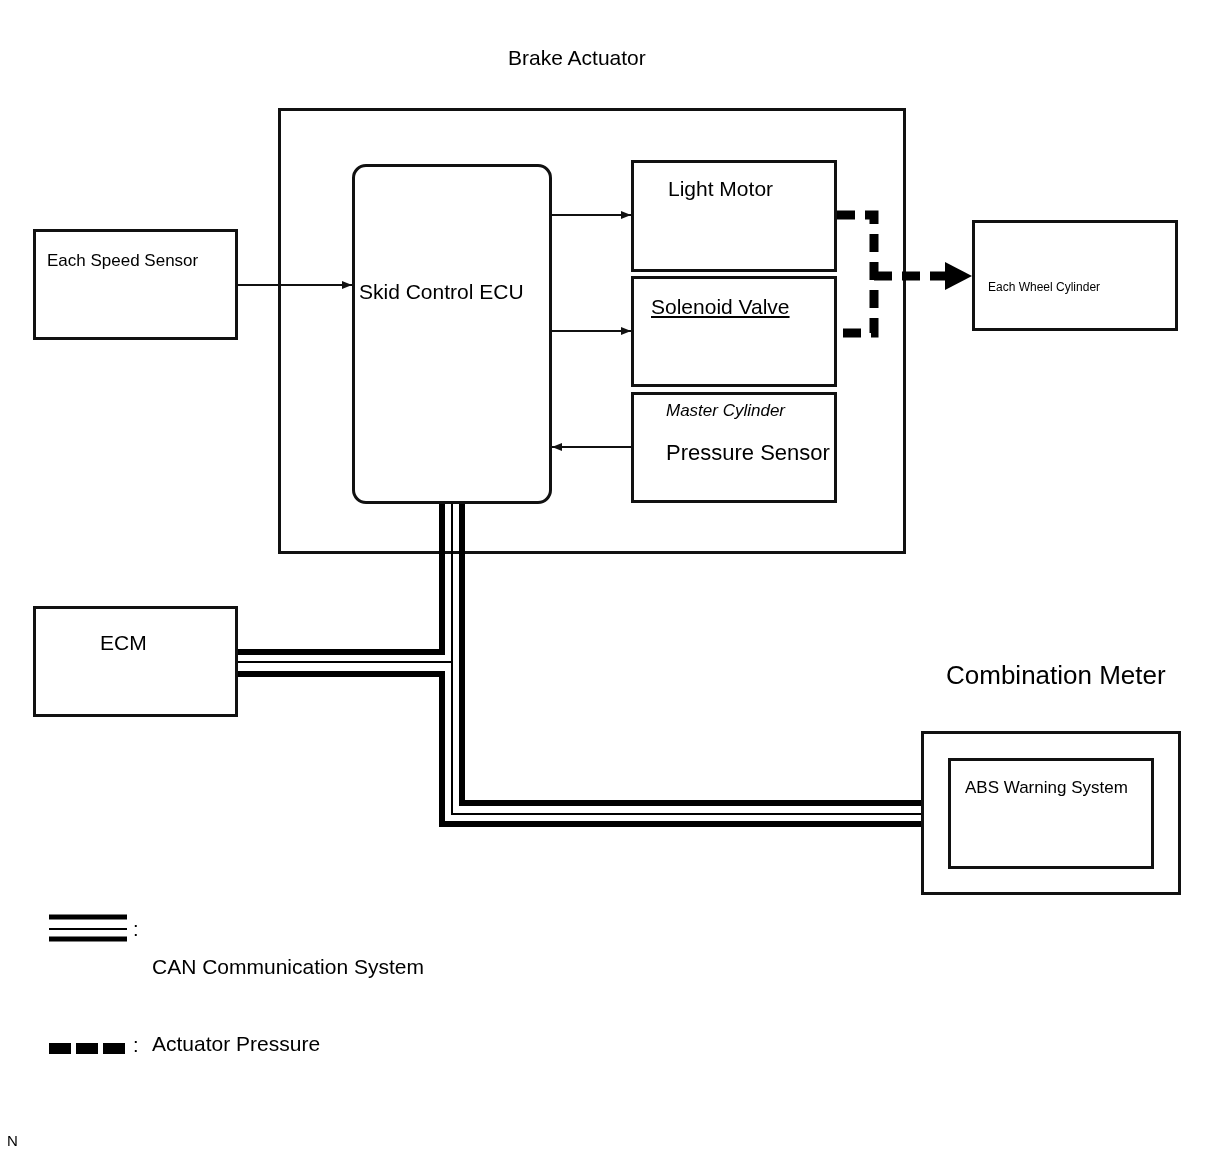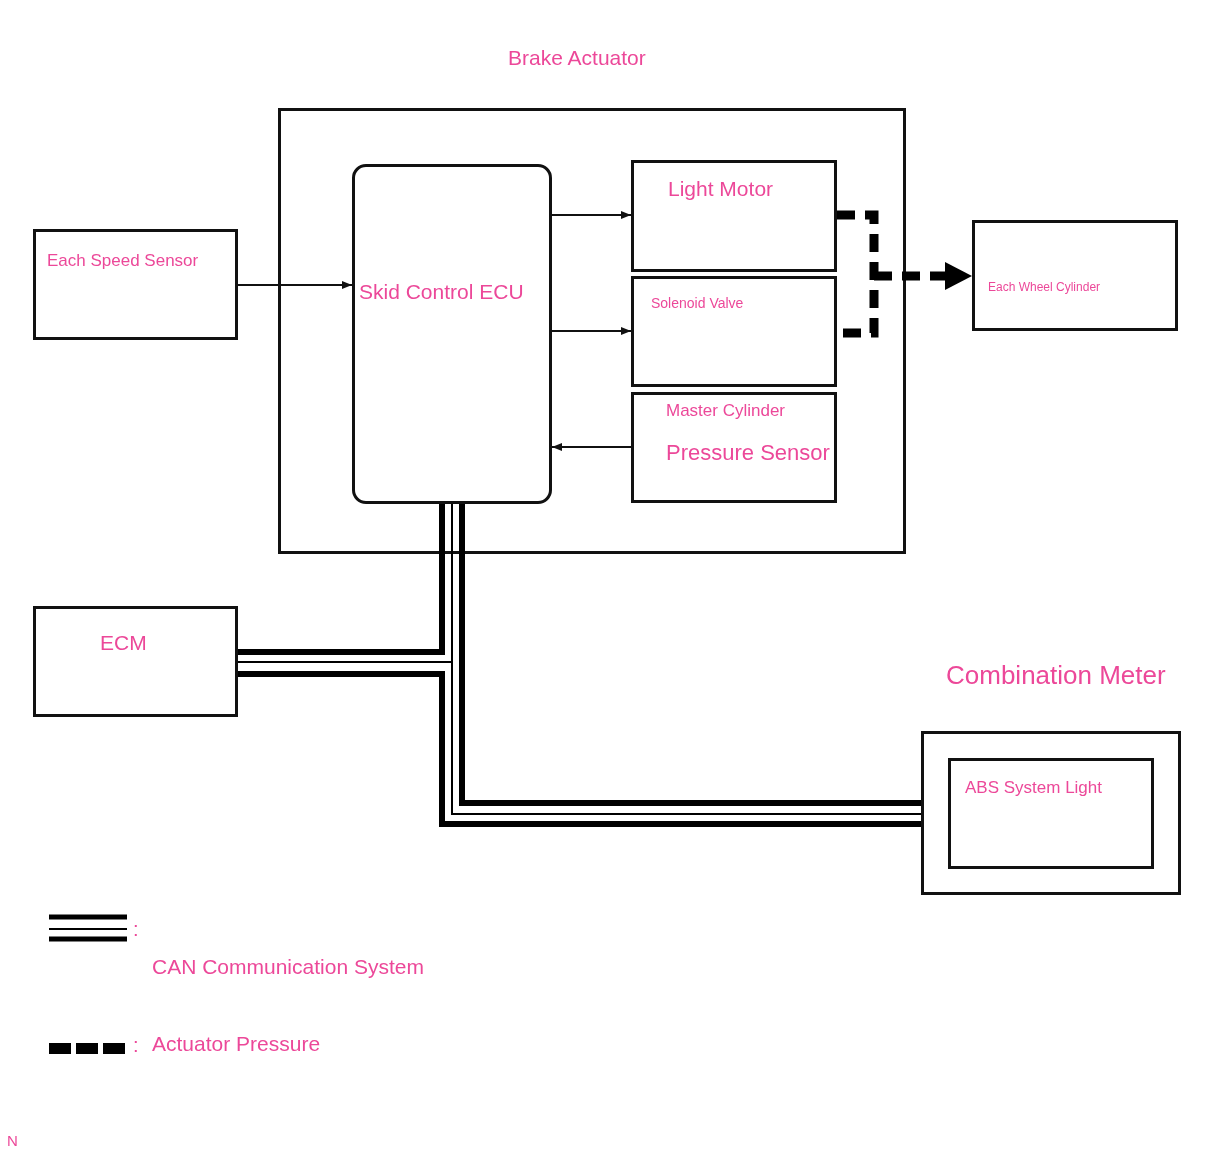--- a/index.html
+++ b/index.html
@@ -1,19 +1,19 @@
 <!DOCTYPE html>
 <html><head>
 <meta charset="utf-8">
 <style>
   html, body { margin: 0; padding: 0; background: #ffffff; }
   body { width: 1210px; height: 1156px; position: relative; overflow: hidden;
          font-family: "Liberation Sans", sans-serif; color: #222; }
   svg { position: absolute; left: 0; top: 0; }
-  .lbl { position: absolute; white-space: nowrap; color: #ec4899; }
+  .lbl { position: absolute; white-space: nowrap; color: #000000; }
   .box { position: absolute; box-sizing: border-box; border: 3px solid #111; background: #fff; }
 </style>
 </head>
 <body>
 
 <div class="box" style="left:278px;top:108px;width:628px;height:446px;"></div>
 <div class="box" style="left:33px;top:229px;width:205px;height:111px;"></div>
 <div class="box" style="left:352px;top:164px;width:200px;height:340px;border-radius:14px;"></div>
 <div class="box" style="left:631px;top:160px;width:206px;height:112px;"></div>
 <div class="box" style="left:631px;top:276px;width:206px;height:111px;"></div>
@@ -61,26 +61,26 @@
     <rect x="49" y="1043" width="22" height="11"></rect>
     <rect x="76" y="1043" width="22" height="11"></rect>
     <rect x="103" y="1043" width="22" height="11"></rect>
   </g>
 </svg>
 
 <div class="lbl" style="left:508px;top:46px;font-size:21px;">Brake Actuator</div>
 <div class="lbl" style="left:47px;top:251px;font-size:17px;text-align:right;">Each Speed Sensor</div>
 <div class="lbl" style="left:359px;top:280px;font-size:21px;">Skid Control ECU</div>
 <div class="lbl" style="left:668px;top:177px;font-size:21px;">Light Motor</div>
-<div class="lbl" style="left:651px;top:295px;font-size:14px;">Solenoid Valve</div>
-<div class="lbl" style="left:666px;top:401px;font-size:17px;">Master Cylinder</div>
+<div class="lbl" style="left:651px;top:295px;font-size:21px;text-decoration:underline;">Solenoid Valve</div>
+<div class="lbl" style="left:666px;top:401px;font-size:17px;font-style:italic;">Master Cylinder</div>
 <div class="lbl" style="left:666px;top:424px;font-size:22px;margin-top:16px;">Pressure Sensor</div>
 <div class="lbl" style="left:988px;top:236px;font-size:12px;margin-top:44px;">Each Wheel Cylinder</div>
 <div class="lbl" style="left:100px;top:631px;font-size:21px;">ECM</div>
 <div class="lbl" style="left:946px;top:660px;font-size:26px;">Combination Meter</div>
-<div class="lbl" style="left:965px;top:778px;font-size:17px;">ABS System Light</div>
+<div class="lbl" style="left:965px;top:778px;font-size:17px;">ABS Warning System</div>
 
 <div class="lbl" style="left:133px;top:918px;font-size:20px;">:</div>
 <div class="lbl" style="left:152px;top:917px;font-size:21px;margin-top:38px;">CAN Communication System</div>
 <div class="lbl" style="left:133px;top:1034px;font-size:20px;">:</div>
 <div class="lbl" style="left:152px;top:1032px;font-size:21px;">Actuator Pressure</div>
 
 <div class="lbl" style="left:7px;top:1132px;font-size:15px;">N</div>
 
 </body></html>

